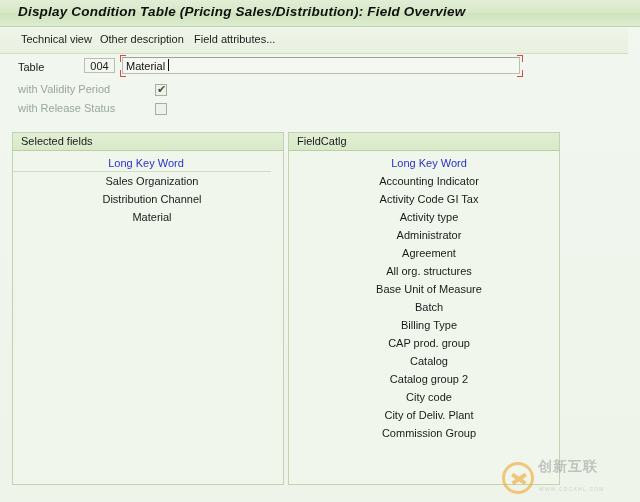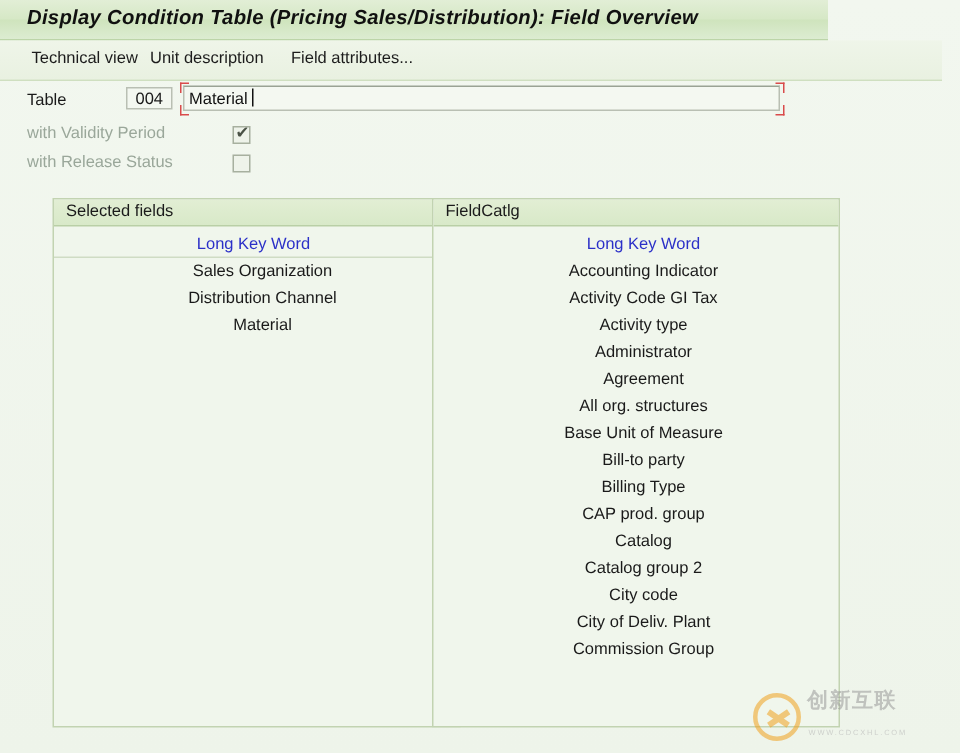--- a/index.html
+++ b/index.html
@@ -21,21 +21,21 @@
     width: 640px;
     height: 502px;
     background: linear-gradient(to bottom, #f2f7ef 0%, #eef4ea 100%);
     overflow: hidden;
   }
 
   
   .titlebar {
     position: absolute;
     left: 0; top: 0;
-    width: 552px; height: 27px;
+    width: 640px; height: 27px;
     background: linear-gradient(to bottom, #e2eed6 0%, #d6e8c6 48%, #cfe4bd 52%, #dcecd1 100%);
     border-bottom: 1px solid #bcd5a8;
     box-sizing: border-box;
   }
   .titlebar .title-text {
     position: absolute;
     left: 18px; top: 4px;
     font-size: 13.5px;
     font-weight: bold;
     font-style: italic;
@@ -151,21 +151,21 @@
 
   
   .panel {
     position: absolute;
     top: 132px;
     border: 1px solid #c2d3b1;
     background: #f0f6ec;
     box-sizing: border-box;
     overflow: hidden;
   }
-  .panel.left  { left: 12px;  width: 272px; height: 353px; margin-left: 23px; }
+  .panel.left  { left: 12px;  width: 272px; height: 353px; }
   .panel.right { left: 288px; width: 272px; height: 353px; }
 
   .panel-head {
     height: 18px;
     background: linear-gradient(to bottom, #e2eed4 0%, #d8e9c8 100%);
     border-bottom: 1px solid #b9cfa6;
     box-sizing: border-box;
     font-size: 11px;
     line-height: 17px;
     padding-left: 8px;
@@ -250,21 +250,21 @@
 <body>
 
 <div id="app">
 
   <div class="titlebar">
     <div class="title-text">Display Condition Table (Pricing Sales/Distribution): Field Overview</div>
   </div>
 
   <div class="toolbar">
     <div class="tb-item i0">Technical view</div>
-    <div class="tb-item i1">Unit description</div>
+    <div class="tb-item i1">Other description</div>
     <div class="tb-item i2">Field attributes...</div>
   </div>
 
   <div class="form">
 
     <div class="lbl table-label">Table</div>
 
     <div class="code-box">004</div>
 
     <div class="text-input-wrap">
@@ -304,21 +304,21 @@
     <div class="list">
       <div class="row keyhead">Long Key Word</div>
       <div>
           <div class="row">Accounting Indicator</div>
           <div class="row">Activity Code GI Tax</div>
           <div class="row">Activity type</div>
           <div class="row">Administrator</div>
           <div class="row">Agreement</div>
           <div class="row">All org. structures</div>
           <div class="row">Base Unit of Measure</div>
-          <div class="row">Bill-to party</div>
+          <div class="row">Batch</div>
           <div class="row">Billing Type</div>
           <div class="row">CAP prod. group</div>
           <div class="row">Catalog</div>
           <div class="row">Catalog group 2</div>
           <div class="row">City code</div>
           <div class="row">City of Deliv. Plant</div>
           <div class="row">Commission Group</div>
         </div>
     </div>
   </div>

